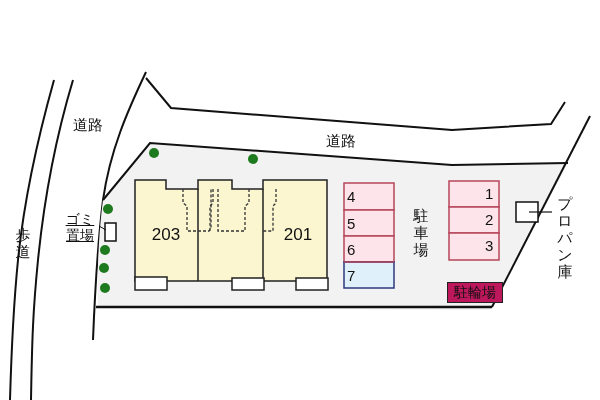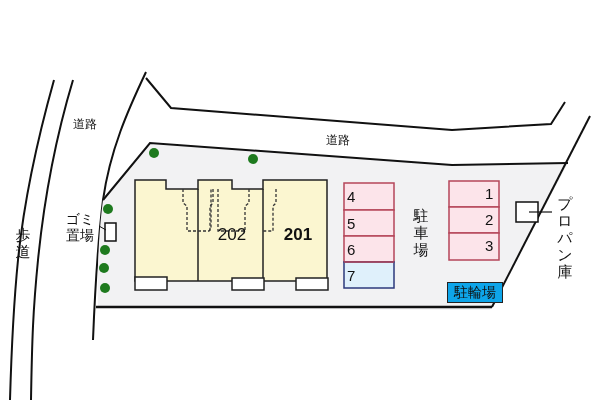--- a/index.html
+++ b/index.html
@@ -1,22 +1,22 @@
 <!DOCTYPE html>
 <html><head>
 <meta charset="utf-8">
 <style>
   html, body { margin:0; padding:0; background:#ffffff; }
   body { width:600px; height:400px; position:relative; overflow:hidden; font-family:"DejaVu Sans", sans-serif; color:#111; }
   svg.map { position:absolute; left:0; top:0; }
-  .lbl { position:absolute; font-size:12px; line-height:1; color:#111; white-space:nowrap;text-align:center; }
+  .lbl { position:absolute; font-size:15px; line-height:1; color:#111; white-space:nowrap;text-align:center; }
   .vlbl { position:absolute; font-size:15px; line-height:17px; width:16px; text-align:center; color:#111; }
   .unit-text { position:absolute; font-family:"Liberation Sans", sans-serif; font-size:17px; line-height:18px; text-align:center; width:60px; color:#111; }
   .pnum { position:absolute; font-family:"Liberation Sans", sans-serif; font-size:15px; line-height:1; color:#111; }
-  .bike { position:absolute; left:447px; top:282px; width:54px; height:19px; border:1px solid #222; background:#0ea5e9; font-size:14px; line-height:19px; text-align:center; }
+  .bike { position:absolute; left:447px; top:282px; width:54px; height:19px; border:1px solid #222; background:#be185d; font-size:14px; line-height:19px; text-align:center; }
 </style>
 </head>
 <body>
 
 <svg class="map" width="600" height="400" viewBox="0 0 600 400">
 
   <path d="M54,80 C40,130 25,190 18,260 C14,300 12,330 10,400" fill="none" stroke="#111" stroke-width="2"></path>
   <path d="M73,80 C58,130 45,190 38,260 C33,310 32,340 31,400" fill="none" stroke="#111" stroke-width="2"></path>
 
   <path d="M146,72 C128,110 110,150 103,200 C98,240 95,290 93,340" fill="none" stroke="#111" stroke-width="2"></path>
@@ -75,31 +75,31 @@
 </svg>
 
 <div class="lbl" style="left:73px;top:118px;">道路</div>
 <div class="lbl" style="left:326px;top:134px;">道路</div>
 
 <div class="vlbl" style="left:15px;top:227px;">
   <div>歩</div>
   <div>道</div>
 </div>
 
-<div class="lbl" style="left:62px;top:211px;font-size:14px;line-height:16px;text-align:center;width:36px;white-space:normal;">
+<div class="lbl" style="left:62px;top:211px;font-size:14px;line-height:16px;text-align:center;width:36px;white-space:normal;text-decoration:underline;">
   <div>ゴミ</div>
   <div>置場</div>
 </div>
 
 <div class="unit-text" style="left:136px;top:226px;">
+  <div>203</div>
 </div>
 <div class="unit-text" style="left:202px;top:226px;">
-  <div>202</div>
 </div>
-<div class="unit-text" style="left:268px;top:226px;font-weight:bold;">
+<div class="unit-text" style="left:268px;top:226px;">
   <div>201</div>
 </div>
 
 <div class="pnum" style="left:347px;top:189px;">4</div>
 <div class="pnum" style="left:347px;top:216px;">5</div>
 <div class="pnum" style="left:347px;top:242px;">6</div>
 <div class="pnum" style="left:347px;top:268px;">7</div>
 
 <div class="pnum" style="left:485px;top:186px;">1</div>
 <div class="pnum" style="left:485px;top:212px;">2</div>

